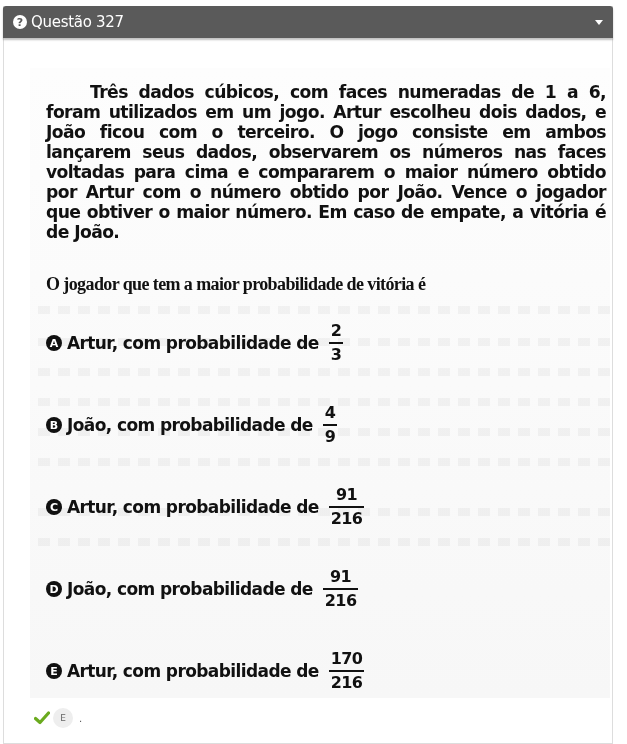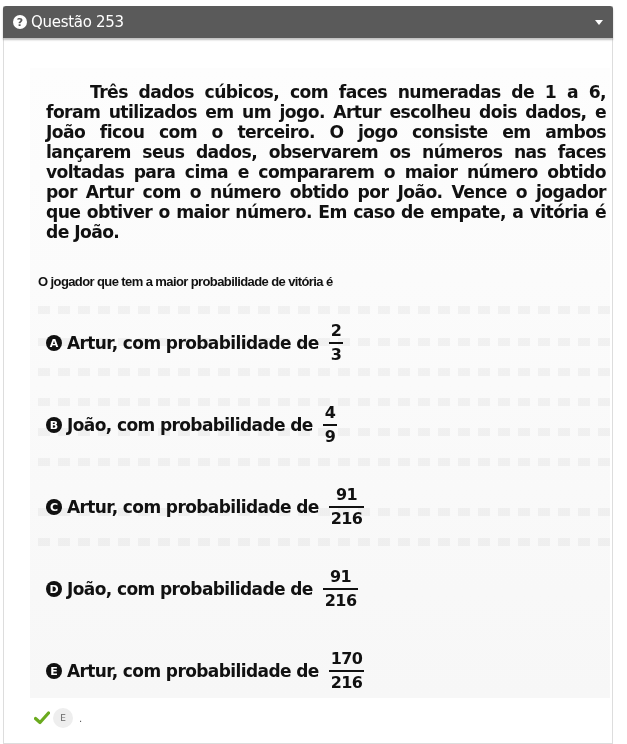--- a/index.html
+++ b/index.html
@@ -6,40 +6,40 @@
   body { width:627px; height:744px; position:relative; overflow:hidden; font-family:"Liberation Sans", sans-serif; }
   .panel { position:absolute; left:3px; top:6px; width:610px; height:738px; border:1px solid #dddddd; border-top:none; background:#fff; box-sizing:border-box; }
   .panel-header { position:absolute; left:3px; top:6px; width:610px; height:32px; background:#5a5a5a; border-radius:3px 3px 0 0; box-shadow:0 2px 2px rgba(0,0,0,0.25); display:flex; align-items:center; box-sizing:border-box; padding-left:10px; color:#fff; }
   .q-icon { width:14px; height:14px; border-radius:50%; background:#fff; color:#5a5a5a; font-size:11px; font-weight:bold; display:flex; align-items:center; justify-content:center; margin-right:4px; font-family:"DejaVu Sans", sans-serif; }
   .panel-title { font-size:15px; font-family:"DejaVu Sans", sans-serif; letter-spacing:-0.3px; }
   .caret { position:absolute; right:10px; top:14px; width:0; height:0; border-left:4px solid transparent; border-right:4px solid transparent; border-top:5px solid #fff; }
   .question-img { position:absolute; left:30px; top:68px; width:580px; height:630px; background:linear-gradient(#fdfdfd, #f7f7f7); }
   .ghost { position:absolute; left:8px; right:0; height:8px; background:repeating-linear-gradient(90deg, rgba(0,0,0,0.04) 0 12px, transparent 12px 20px); }
   .stmt { position:absolute; left:16px; top:14px; width:560px; font-family:"DejaVu Sans", sans-serif; font-weight:bold; font-size:17.2px; line-height:20px; color:#111; letter-spacing:-0.6px; text-align:justify; }
   .stmt-indent { display:inline-block; width:44px; }
-  .prompt { position:absolute; left:8px; top:206px; font-family:Liberation Sans, sans-serif; font-weight:bold; font-size:13px; color:#111; letter-spacing:-0.6px; }
+  .prompt { position:absolute; left:16px; top:206px; font-family:Liberation Serif, serif; font-weight:bold; font-size:18px; color:#111; letter-spacing:-0.6px; }
   .option { position:absolute; left:16px; display:flex; align-items:center; font-family:"DejaVu Sans", sans-serif; font-weight:bold; font-size:17px; color:#111; letter-spacing:-0.6px; }
   .opt-letter { width:16px; height:16px; border-radius:50%; background:#111; color:#fff; font-size:11px; display:flex; align-items:center; justify-content:center; margin-right:5px; letter-spacing:0; }
   .frac { display:inline-flex; flex-direction:column; align-items:center; margin-left:10px; font-size:16px; line-height:18px; }
   .frac .num { padding:0 2px; }
   .frac .bar { height:2px; background:#111; align-self:stretch; margin:2px 0; }
   .answer-row { position:absolute; left:34px; top:708px; display:flex; align-items:center; }
   .check-icon { width:16px; height:16px; }
   .answer-badge { width:20px; height:20px; border-radius:50%; background:#eeeeee; color:#666; font-size:9px; display:flex; align-items:center; justify-content:center; margin-left:3px; font-family:"DejaVu Sans", sans-serif; }
   .answer-dot { color:#555; font-size:10px; margin-left:6px; font-family:"DejaVu Sans", sans-serif; }
   .speck { position:absolute; left:33px; top:71px; width:1px; height:1px; background:#777; }
 </style>
 </head>
 <body>
 
 <div class="panel"></div>
 
 <div class="panel-header">
   <span class="q-icon">?</span>
-  <span class="panel-title">Questão 253</span>
+  <span class="panel-title">Questão 327</span>
   <span class="caret"></span>
 </div>
 
 <div class="speck"></div>
 
 <div class="question-img">
   <div class="ghost" style="top:238px;"></div>
   <div class="ghost" style="top:270px;"></div>
   <div class="ghost" style="top:300px;"></div>
   <div class="ghost" style="top:330px;"></div>

